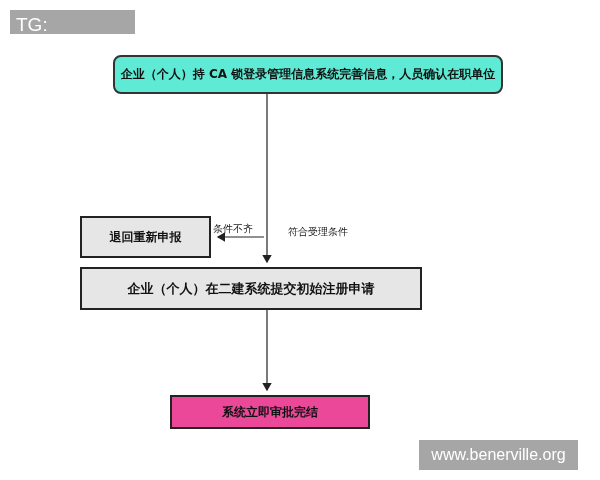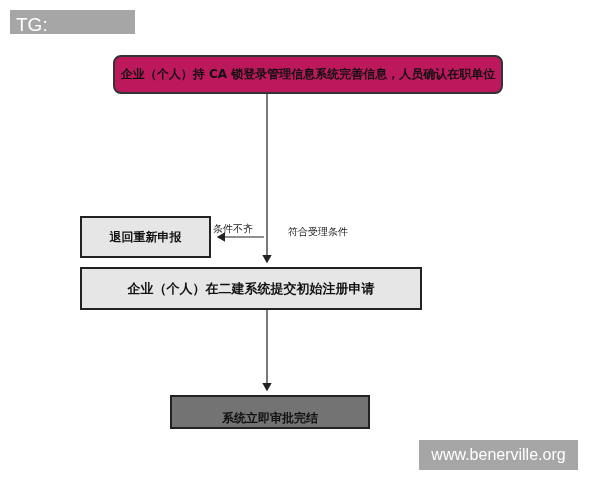--- a/index.html
+++ b/index.html
@@ -2,24 +2,24 @@
 <html><head>
 <meta charset="utf-8">
 <style>
   html, body { margin:0; padding:0; }
   body { width:600px; height:480px; background:#ffffff; position:relative; overflow:hidden;
          font-family:"DejaVu Sans", sans-serif; color:#111; }
   .badge { position:absolute; background:#a6a6a6; color:#ffffff; font-family:"Liberation Sans", sans-serif; }
   .badge-tl { left:10px; top:10px; width:125px; height:24px; line-height:30px; font-size:19px; padding-left:6px; box-sizing:border-box; }
   .badge-br { left:419px; top:440px; width:159px; height:30px; line-height:30px; font-size:16px; text-align:center; }
   .box { position:absolute; box-sizing:border-box; display:flex; align-items:center; justify-content:center; font-weight:bold; }
-  .box-top { left:113px; top:55px; width:390px; height:39px; border:2px solid #333; border-radius:8px; background:#be185d; font-size:12px; }
+  .box-top { left:113px; top:55px; width:390px; height:39px; border:2px solid #333; border-radius:8px; background:#5eead4; font-size:12px; }
   .box-return { left:80px; top:216px; width:131px; height:42px; border:2px solid #222; background:#e6e6e6; font-size:12px; }
   .box-submit { left:80px; top:267px; width:342px; height:43px; border:2px solid #222; background:#e6e6e6; font-size:13px; }
-  .box-done { left:170px; top:395px; width:200px; height:34px; border:2px solid #222; background:#737373; font-size:12px;align-items:flex-end; }
+  .box-done { left:170px; top:395px; width:200px; height:34px; border:2px solid #222; background:#ec4899; font-size:12px; }
   .label { position:absolute; font-size:10px; color:#222; }
   svg.lines { position:absolute; left:0; top:0; }
 </style>
 </head>
 <body>
 
 <div class="badge badge-tl">TG: MYYJJPP</div>
 
 <svg class="lines" width="600" height="480">
   <defs>

